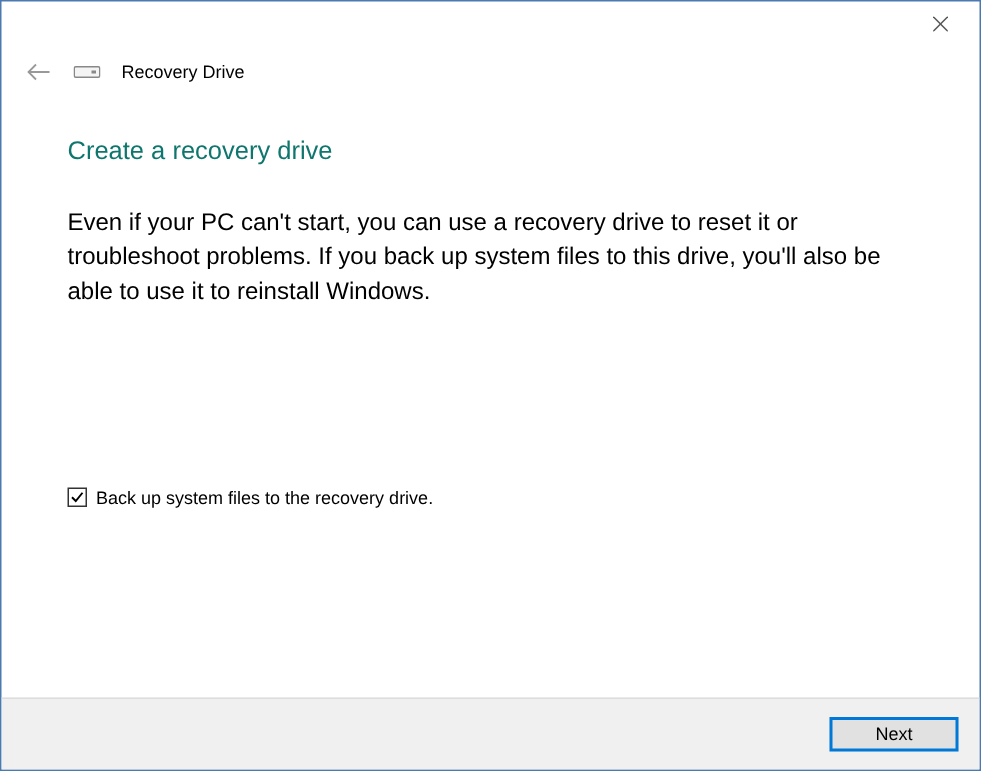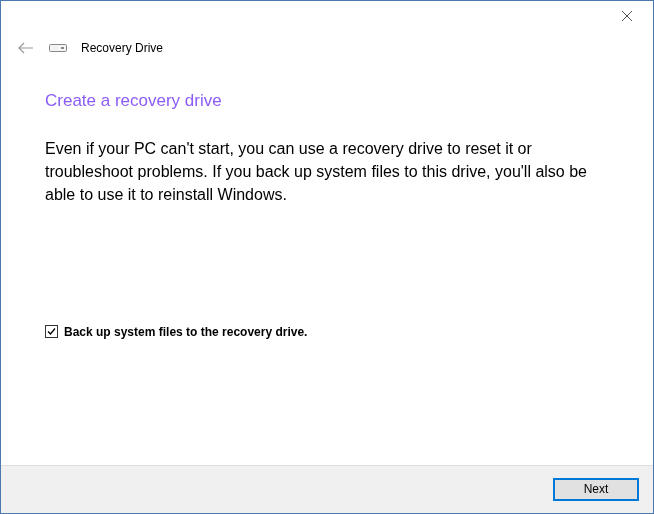--- a/index.html
+++ b/index.html
@@ -47,38 +47,37 @@
   }
   .drive-icon svg { display: block; }
   .header-title {
     font-size: 12px;
     color: #000;
   }
   .content {
     padding: 34px 44px 0 44px;
   }
   .page-heading {
-    color: #8b5cf6;
+    color: #0f766e;
     font-size: 17px;
     font-weight: 400;
     margin: 0 0 26px 0;
   }
   .body-text {
     font-size: 16px;
     color: #000;
     line-height: 1.45;
     max-width: 560px;
     margin: 0;
   }
   .checkbox-row {
     margin-top: 118px;
     display: flex;
     align-items: center;
     gap: 6px;
-    font-weight: bold;
   }
   .checkbox {
     width: 13px;
     height: 13px;
     border: 1px solid #333;
     display: flex;
     align-items: center;
     justify-content: center;
     position: relative;
     flex-shrink: 0;

